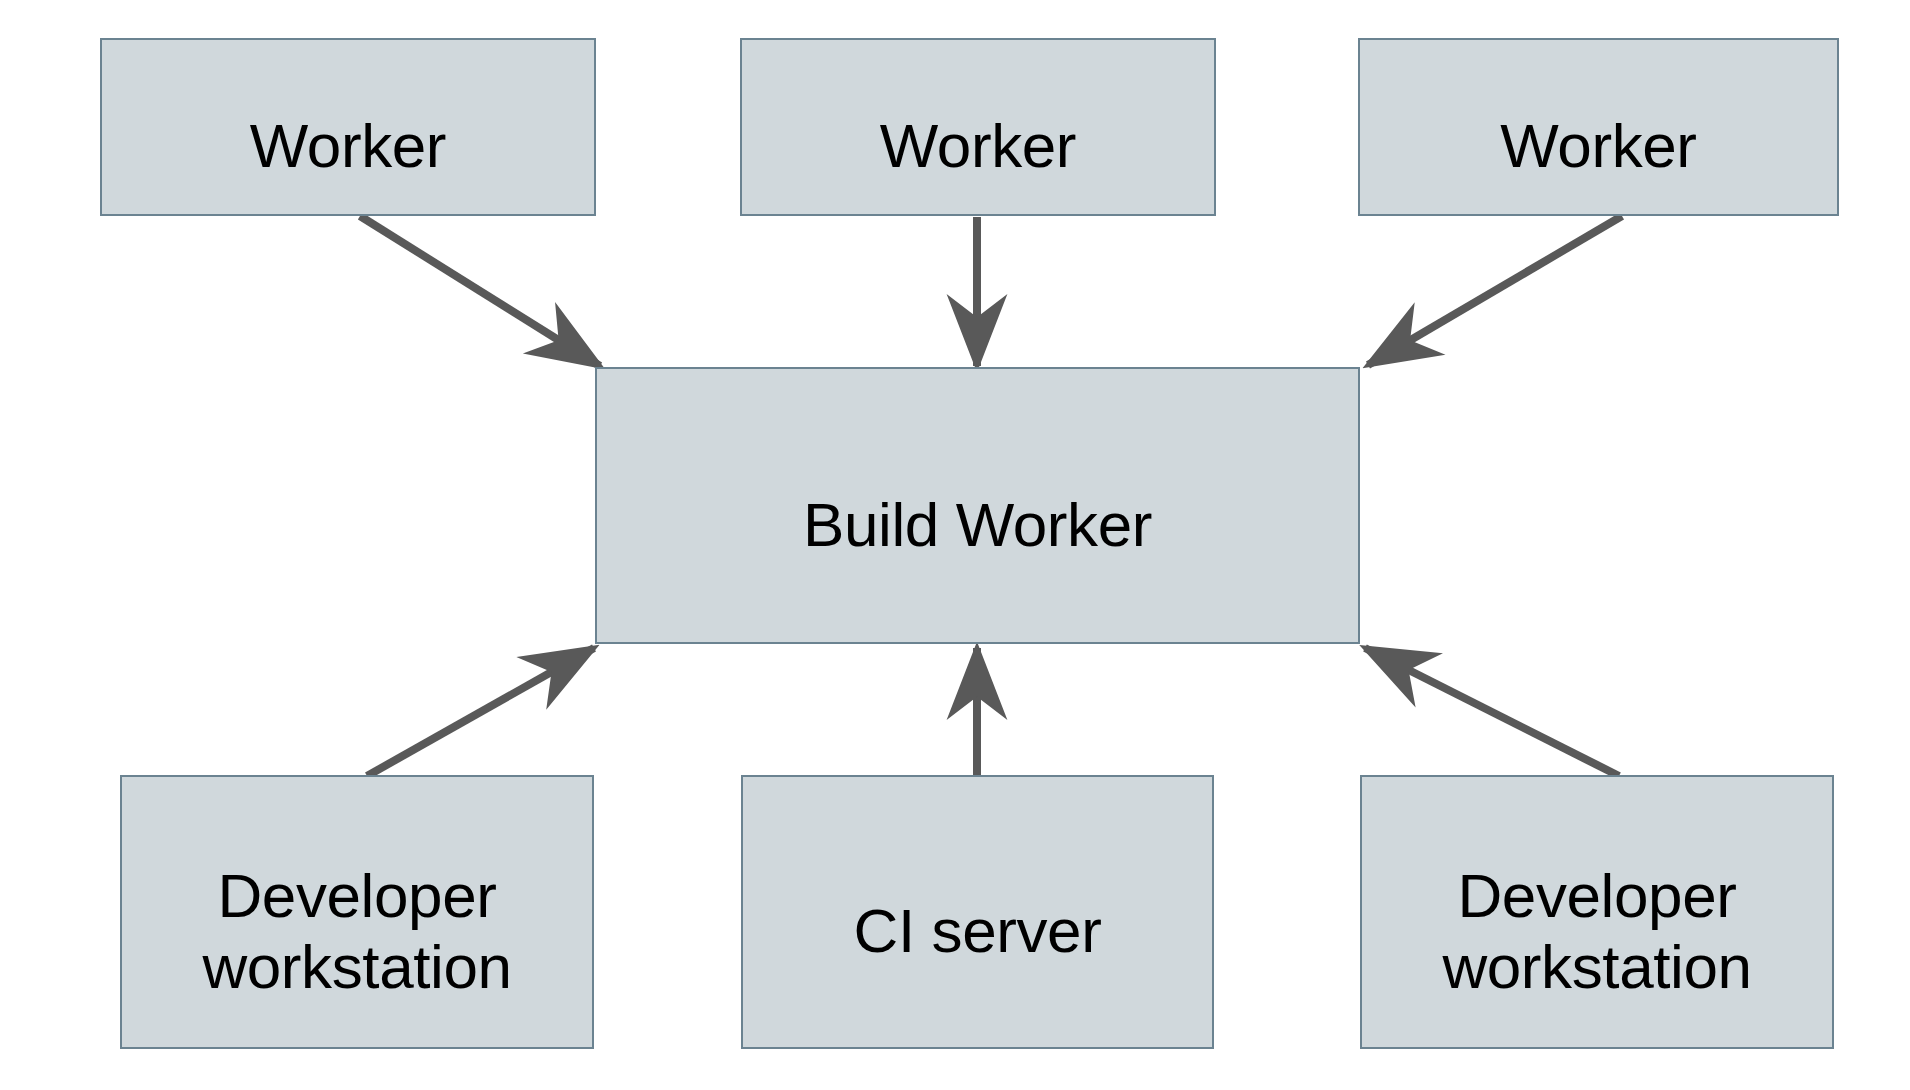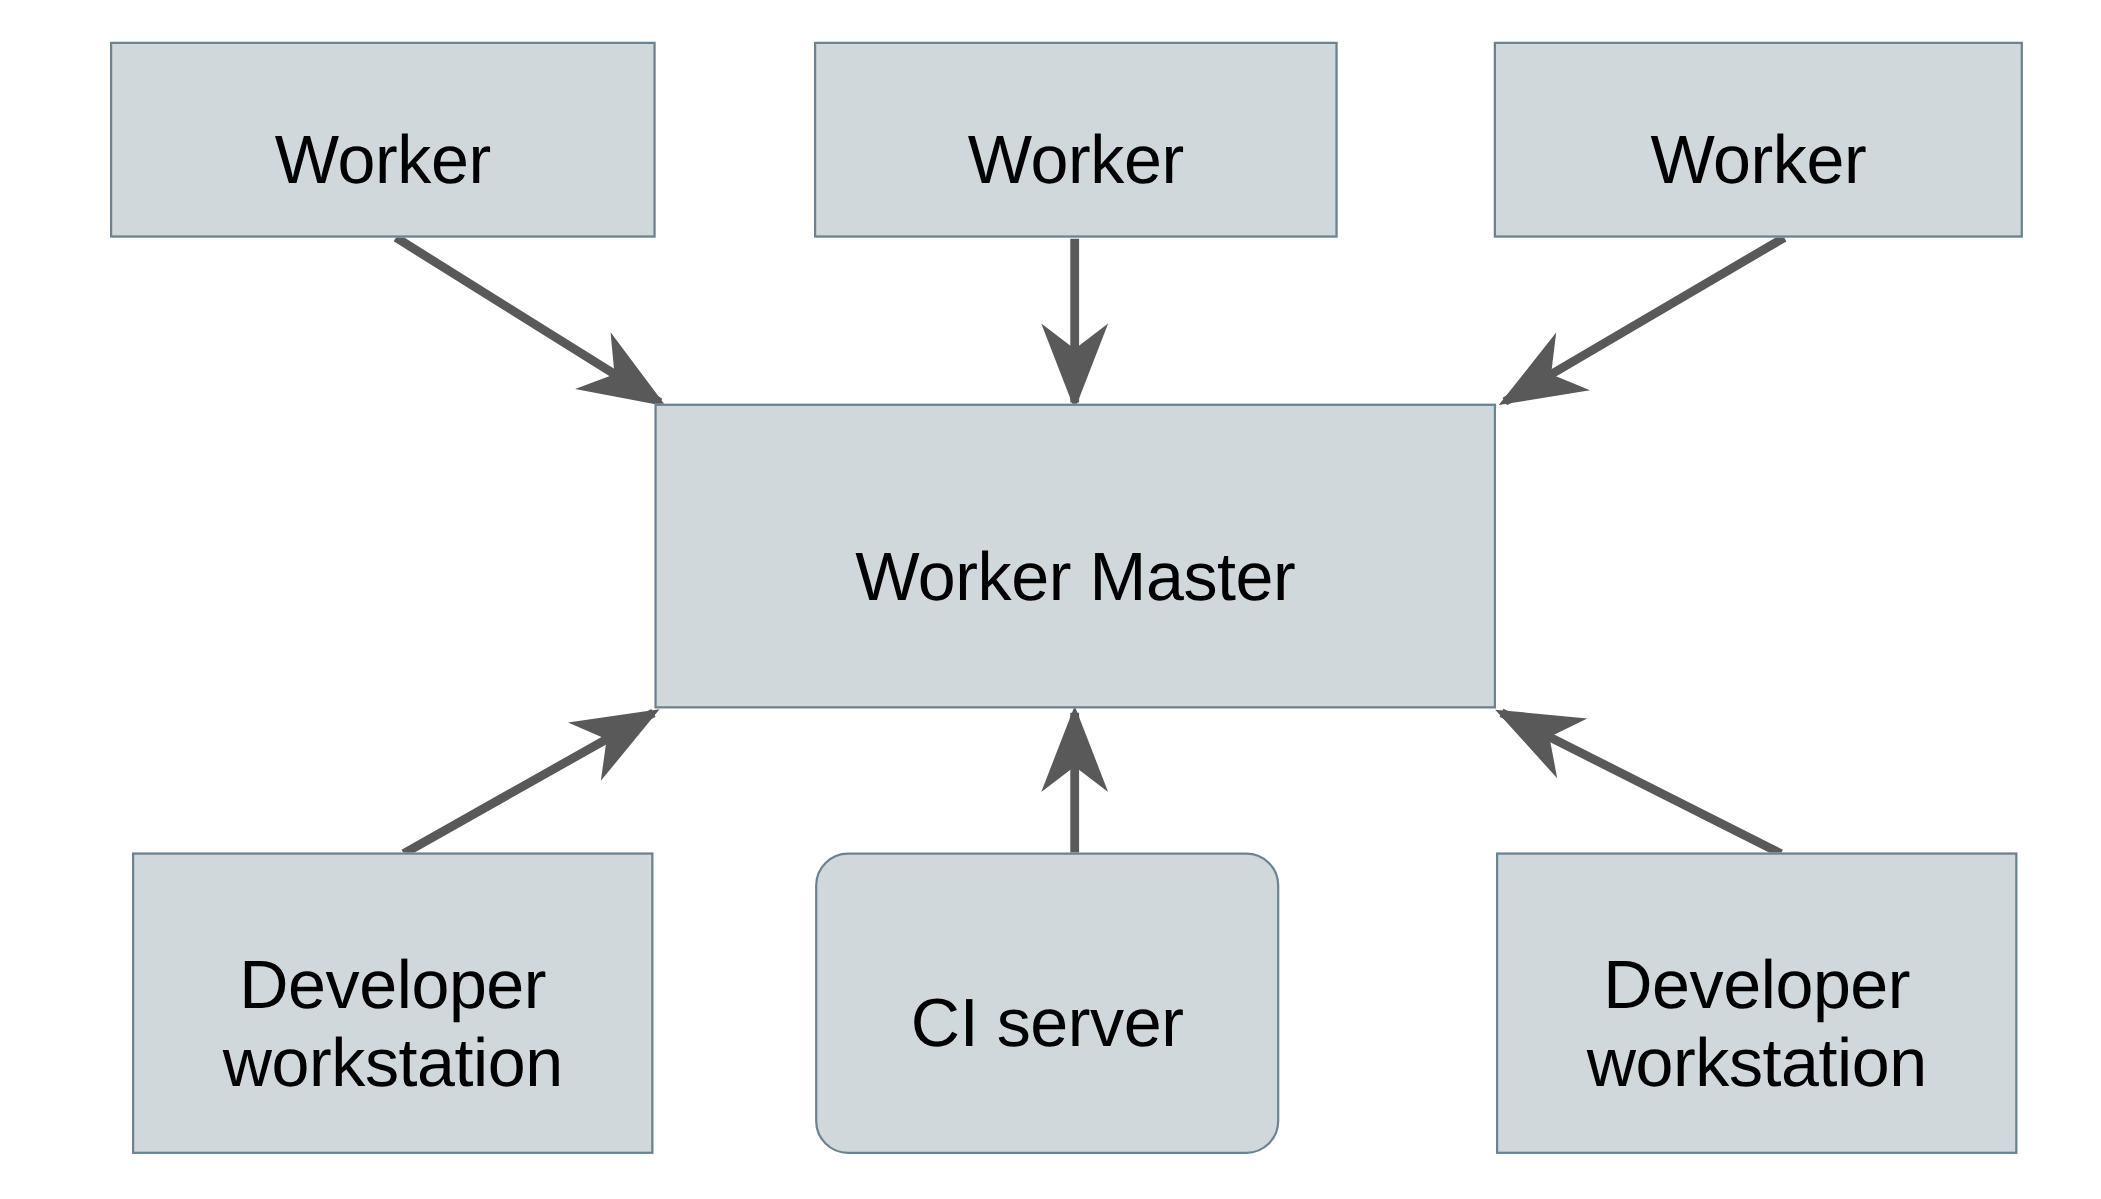--- a/index.html
+++ b/index.html
@@ -48,21 +48,21 @@
     padding: 0 6px;
     margin-top: 39px;
   }
 
   
   #node-worker-1      { left: 100px;  top: 38px;  width: 496px; height: 178px; font-size: 62px; }
   #node-worker-2      { left: 740px;  top: 38px;  width: 476px; height: 178px; font-size: 62px; }
   #node-worker-3      { left: 1358px; top: 38px;  width: 481px; height: 178px; font-size: 62px; }
   #node-build-master  { left: 595px;  top: 367px; width: 765px; height: 277px; font-size: 62px; }
   #node-dev-left      { left: 120px;  top: 775px; width: 474px; height: 274px; font-size: 62px; }
-  #node-ci-server     { left: 741px;  top: 775px; width: 422px; height: 274px; font-size: 62px; border-radius: 30px; }
+  #node-ci-server     { left: 741px;  top: 775px; width: 473px; height: 274px; font-size: 62px; }
   #node-dev-right     { left: 1360px; top: 775px; width: 474px; height: 274px; font-size: 62px; }
 </style>
 </head>
 <body>
 
 <div id="diagram-canvas">
 
   <svg id="edge-layer" viewBox="0 0 1910 1090" width="1910" height="1090" xmlns="http://www.w3.org/2000/svg">
     <defs>
       <marker id="arrowhead" markerWidth="10" markerHeight="8" refX="9.2" refY="4" orient="auto" markerUnits="strokeWidth">
@@ -101,21 +101,21 @@
 
   <div class="node" id="node-worker-2">
     <span class="node-label">Worker</span>
   </div>
 
   <div class="node" id="node-worker-3">
     <span class="node-label">Worker</span>
   </div>
 
   <div class="node" id="node-build-master">
-    <span class="node-label">Worker Master</span>
+    <span class="node-label">Build Worker</span>
   </div>
 
   <div class="node" id="node-dev-left">
     <span class="node-label">Developer
 workstation</span>
   </div>
 
   <div class="node" id="node-ci-server">
     <span class="node-label">CI server</span>
   </div>

